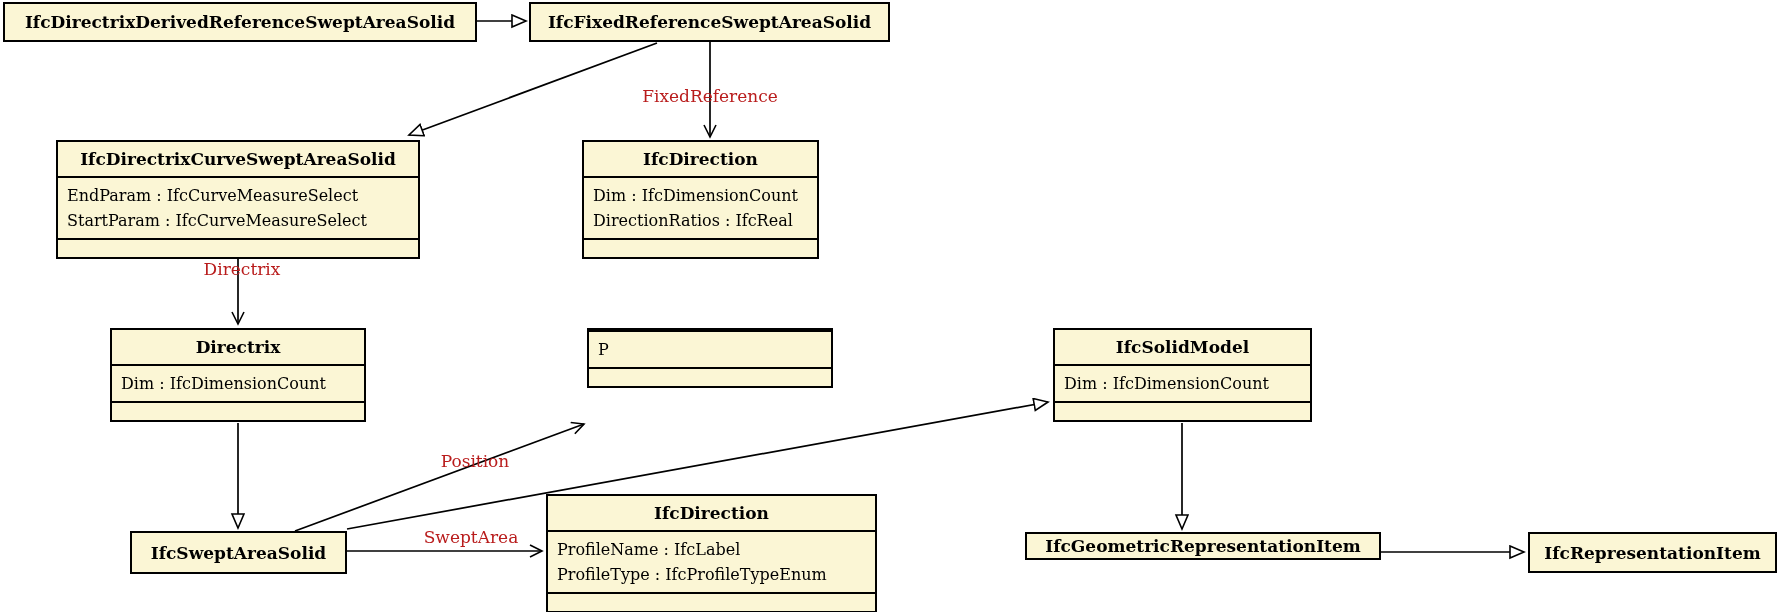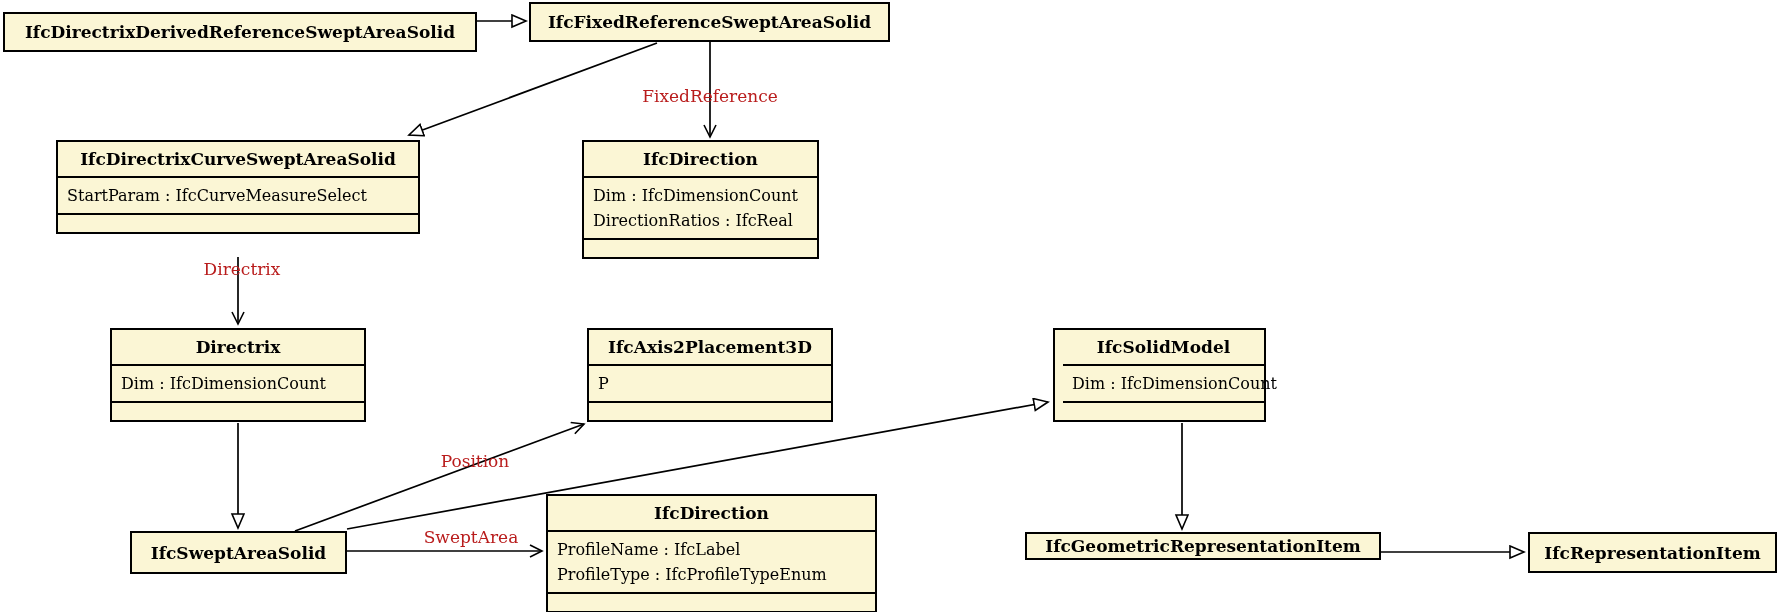--- a/index.html
+++ b/index.html
@@ -77,31 +77,32 @@
     <line x1="710" y1="42" x2="710" y2="137" stroke="#000" stroke-width="1.7" marker-end="url(#vee)"></line>
     <line x1="238" y1="257" x2="238" y2="324" stroke="#000" stroke-width="1.7" marker-end="url(#vee)"></line>
     <line x1="238" y1="423" x2="238" y2="528" stroke="#000" stroke-width="1.7" marker-end="url(#tri)"></line>
     <line x1="295" y1="531" x2="584" y2="424" stroke="#000" stroke-width="1.7" marker-end="url(#vee)"></line>
     <line x1="347" y1="529" x2="1048" y2="402" stroke="#000" stroke-width="1.7" marker-end="url(#tri)"></line>
     <line x1="347" y1="551" x2="542" y2="551" stroke="#000" stroke-width="1.7" marker-end="url(#vee)"></line>
     <line x1="1182" y1="423" x2="1182" y2="529" stroke="#000" stroke-width="1.7" marker-end="url(#tri)"></line>
     <line x1="1361" y1="552" x2="1524" y2="552" stroke="#000" stroke-width="1.7" marker-end="url(#tri)"></line>
   </svg>
 
-  <div class="uml-box solo" style="left:3px; top:12px; width:474px; height:40px;">
+  <div class="uml-box solo" style="left:3px; top:2px; width:474px; height:40px;">
     <div class="uml-title">IfcDirectrixDerivedReferenceSweptAreaSolid</div>
   </div>
 
   <div class="uml-box solo" style="left:529px; top:2px; width:361px; height:40px;">
     <div class="uml-title">IfcFixedReferenceSweptAreaSolid</div>
   </div>
 
   <div class="uml-box" style="left:56px; top:140px; width:364px;">
     <div class="uml-title">IfcDirectrixCurveSweptAreaSolid</div>
     <div class="uml-attrs">
+      <div class="uml-attr">EndParam : IfcCurveMeasureSelect</div>
       <div class="uml-attr">StartParam : IfcCurveMeasureSelect</div>
     </div>
     <div class="uml-empty"></div>
   </div>
 
   <div class="uml-box" style="left:582px; top:140px; width:237px;">
     <div class="uml-title">IfcDirection</div>
     <div class="uml-attrs">
       <div class="uml-attr">Dim : IfcDimensionCount</div>
       <div class="uml-attr">DirectionRatios : IfcReal</div>
@@ -111,28 +112,27 @@
 
   <div class="uml-box" style="left:110px; top:328px; width:256px;">
     <div class="uml-title">Directrix</div>
     <div class="uml-attrs">
       <div class="uml-attr">Dim : IfcDimensionCount</div>
     </div>
     <div class="uml-empty"></div>
   </div>
 
   <div class="uml-box" style="left:587px; top:328px; width:246px;">
-    <div class="uml-title">IfcAxis2Placement3D</div>
     <div class="uml-attrs">
       <div class="uml-attr">P</div>
     </div>
     <div class="uml-empty"></div>
   </div>
 
-  <div class="uml-box" style="left:1053px; top:328px; width:213px;padding-left:8px;">
+  <div class="uml-box" style="left:1053px; top:328px; width:259px;">
     <div class="uml-title">IfcSolidModel</div>
     <div class="uml-attrs">
       <div class="uml-attr">Dim : IfcDimensionCount</div>
     </div>
     <div class="uml-empty"></div>
   </div>
 
   <div class="uml-box solo" style="left:130px; top:531px; width:217px; height:43px;">
     <div class="uml-title">IfcSweptAreaSolid</div>
   </div>

